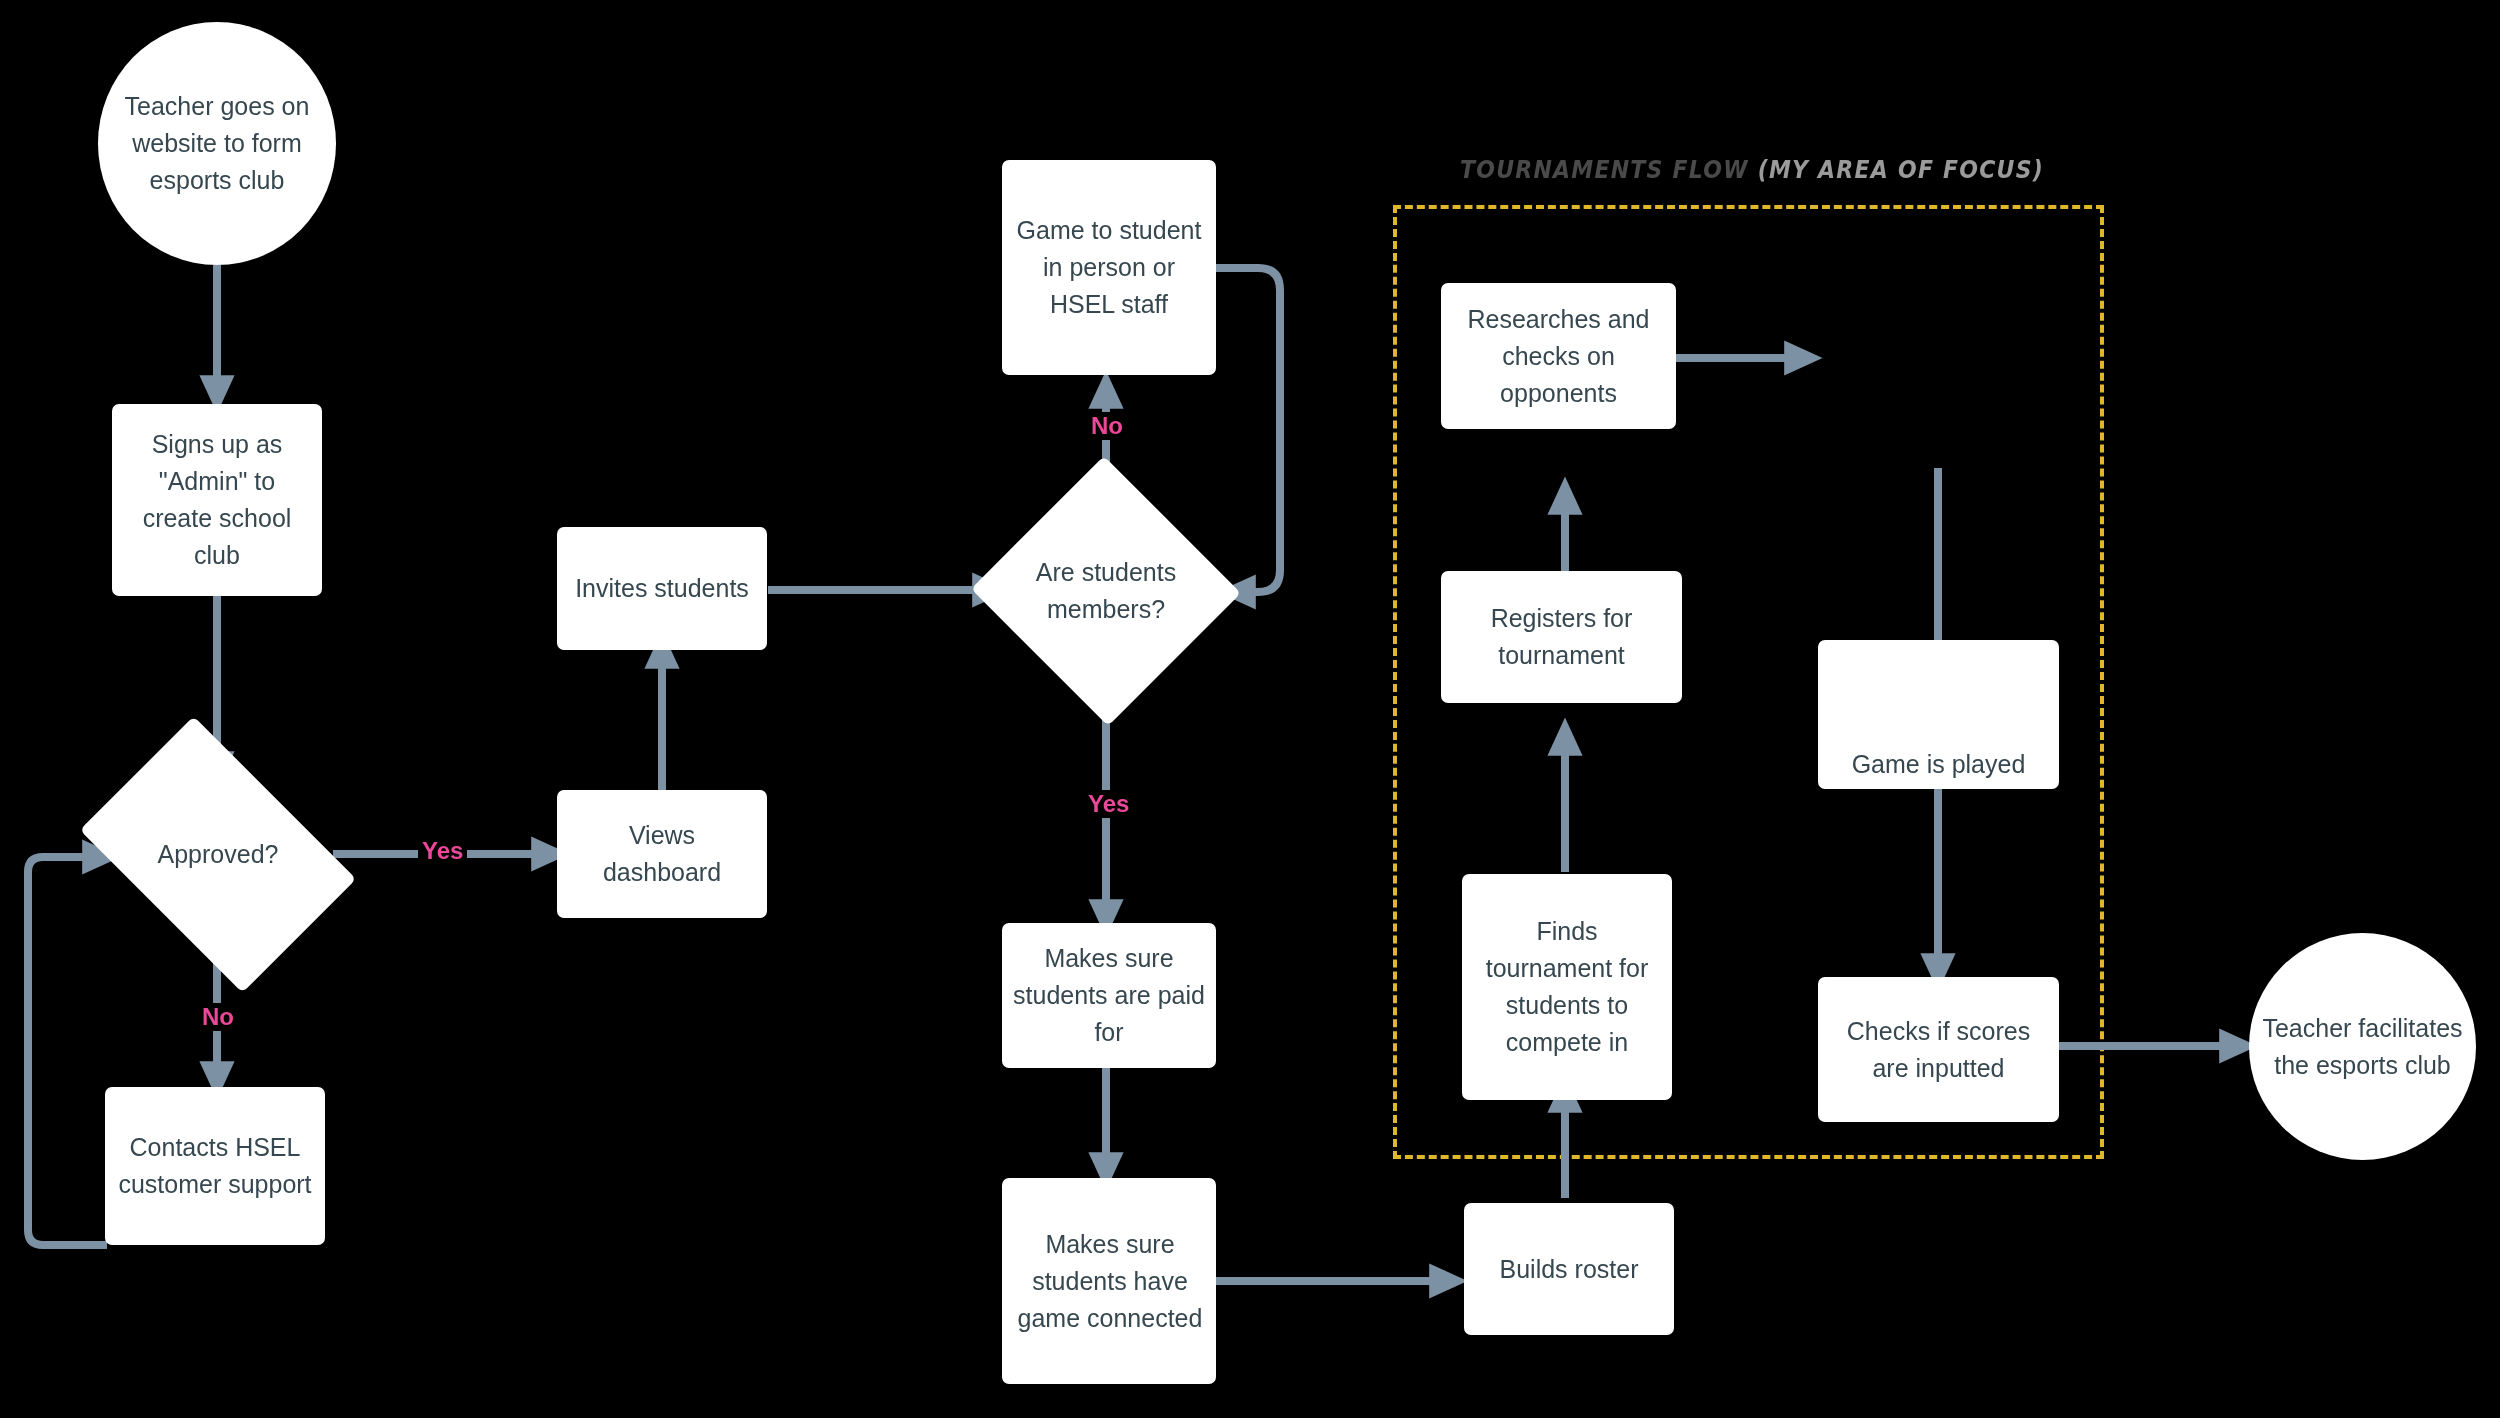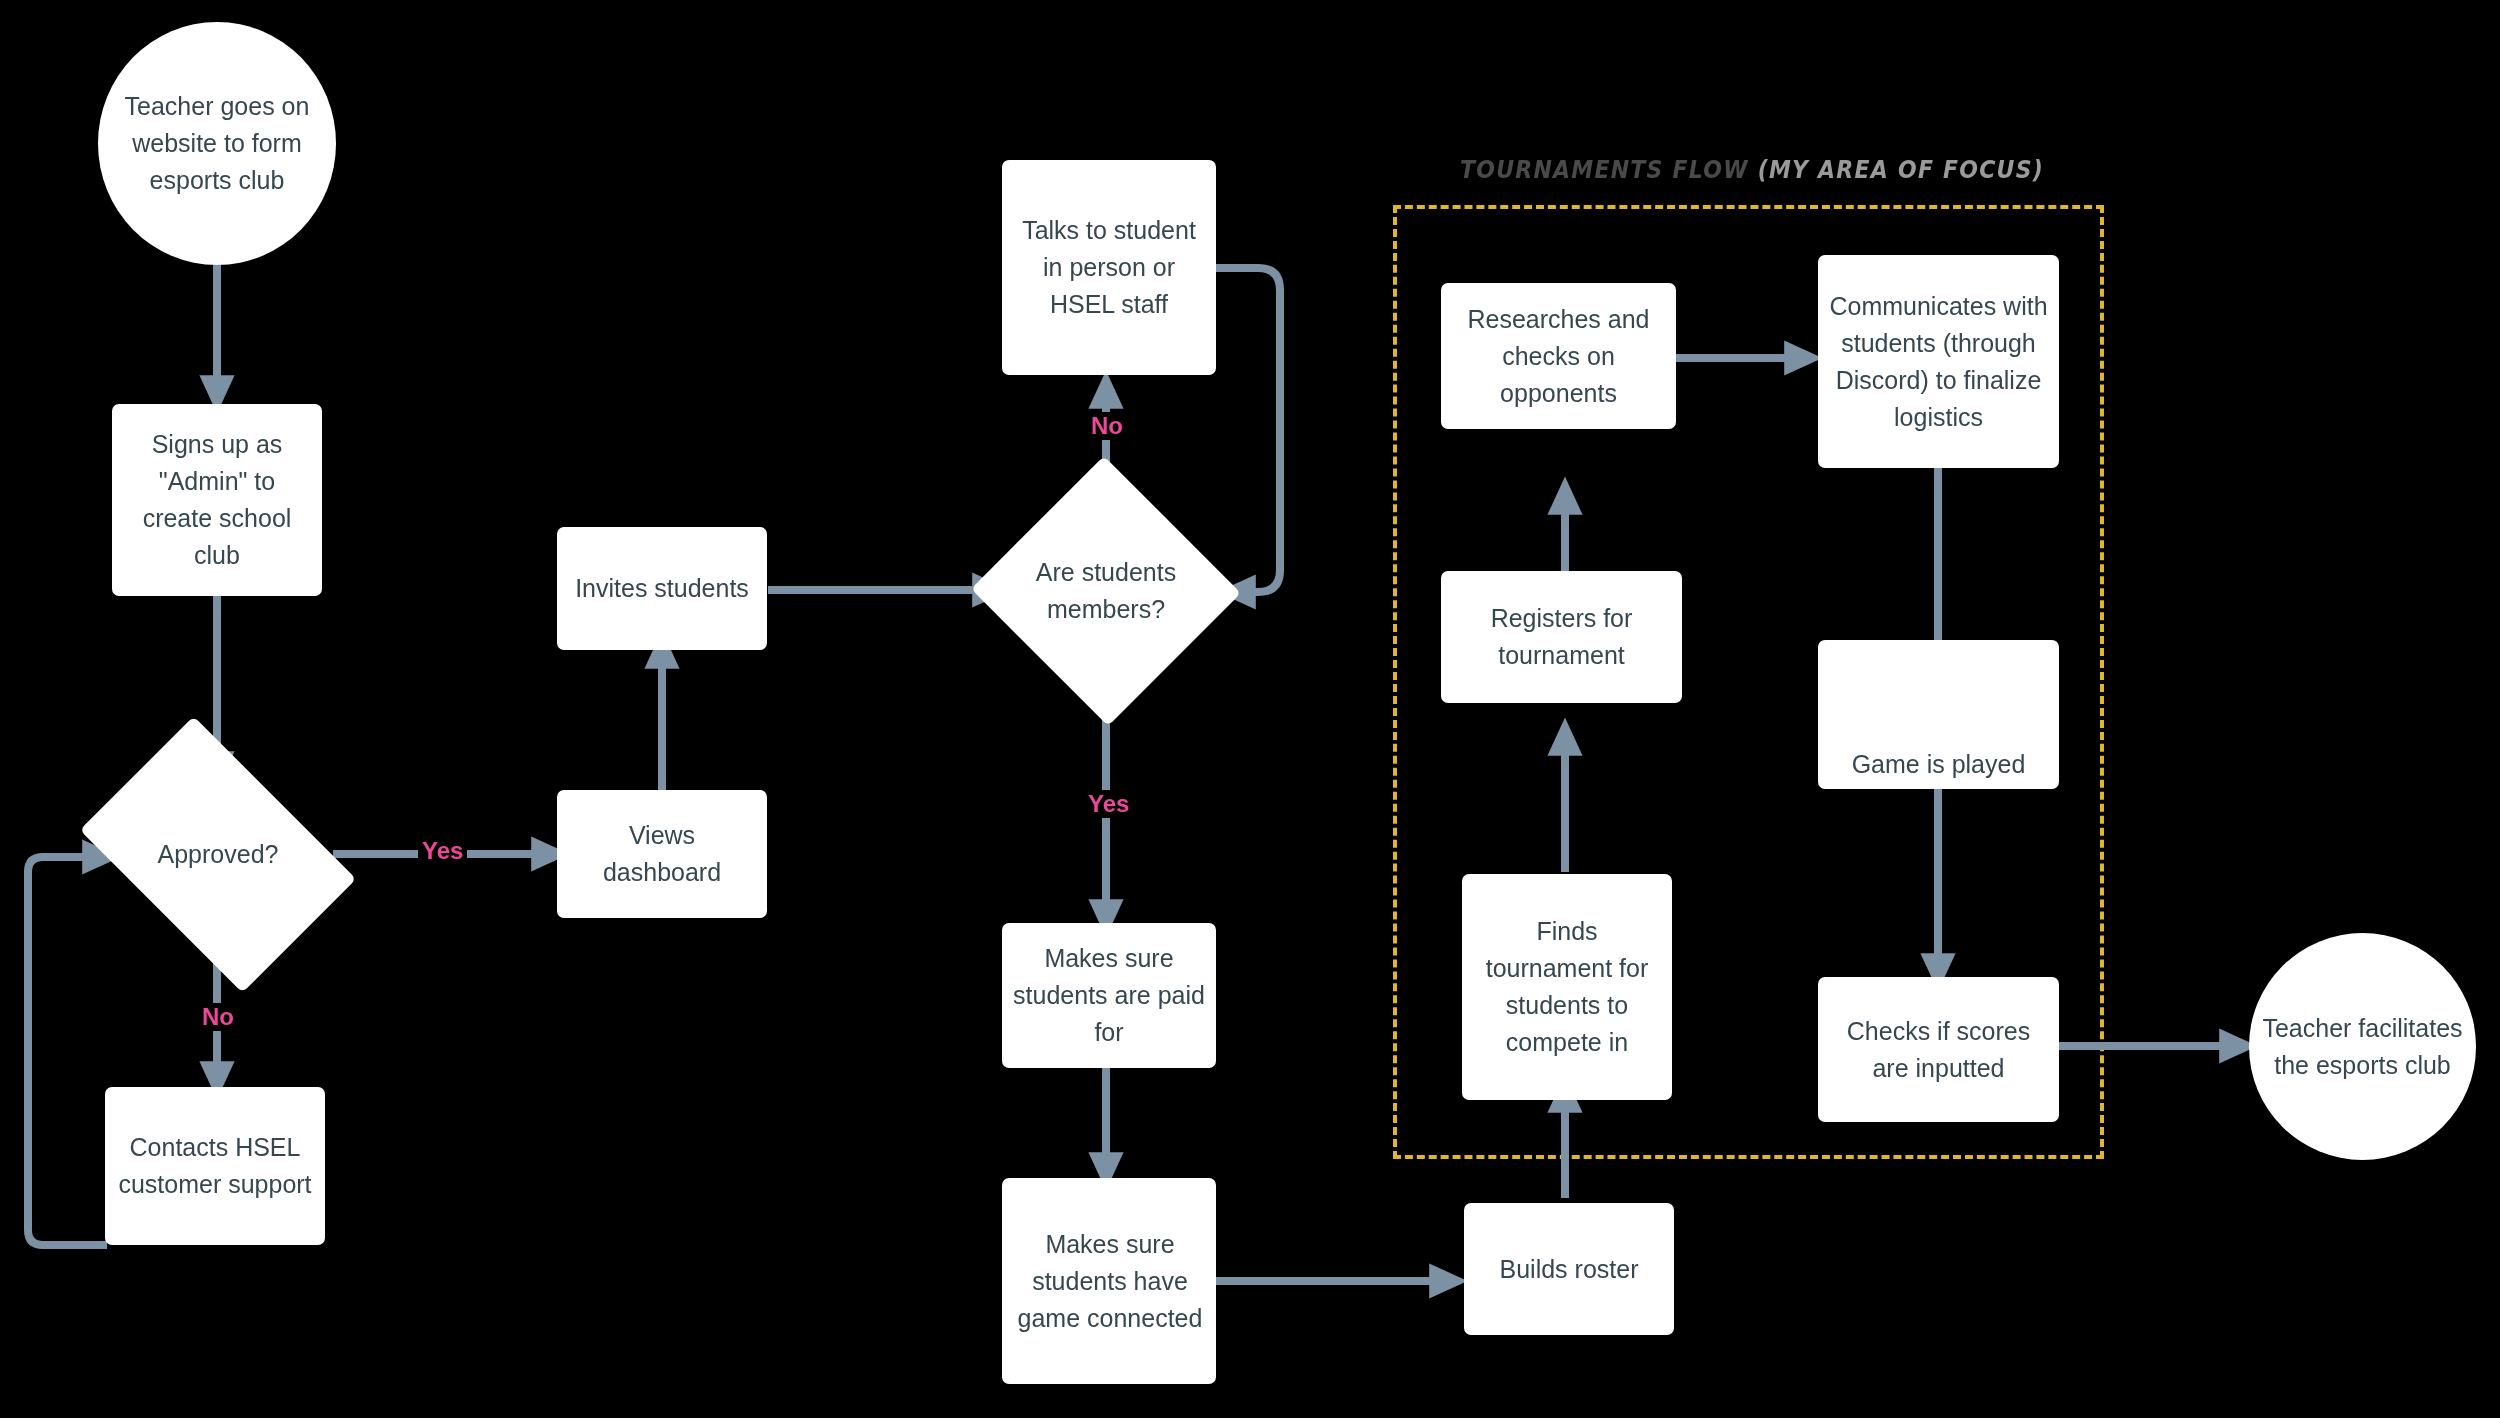--- a/index.html
+++ b/index.html
@@ -176,21 +176,21 @@
   <div class="node rect" style="left:557px; top:527px; width:210px; height:123px;">
     <span>Invites students</span>
   </div>
 
   <div class="node diamond" style="left:1009px; top:497px; width:194px; height:188px;">
     <div class="diamond-shape"></div>
     <span class="diamond-label">Are students members?</span>
   </div>
 
   <div class="node rect" style="left:1002px; top:160px; width:214px; height:215px;">
-    <span>Talks to student in person or HSEL staff</span>
+    <span>Game to student in person or HSEL staff</span>
   </div>
 
   <div class="node rect" style="left:1002px; top:923px; width:214px; height:145px;">
     <span>Makes sure students are paid for</span>
   </div>
 
   <div class="node rect" style="left:1002px; top:1178px; width:214px; height:206px;padding-left:12px;">
     <span>Makes sure students have game connected</span>
   </div>
 
@@ -203,23 +203,20 @@
   </div>
 
   <div class="node rect" style="left:1441px; top:571px; width:241px; height:132px;">
     <span>Registers for tournament</span>
   </div>
 
   <div class="node rect" style="left:1441px; top:283px; width:235px; height:146px;">
     <span>Researches and checks on opponents</span>
   </div>
 
-  <div class="node rect" style="left:1818px; top:255px; width:241px; height:213px;">
-    <span>Communicates with students (through Discord) to finalize logistics</span>
-  </div>
 
   <div class="node rect" style="left:1818px; top:640px; width:241px; height:149px;align-items:flex-end;">
     <span>Game is played</span>
   </div>
 
   <div class="node rect" style="left:1818px; top:977px; width:241px; height:145px;">
     <span>Checks if scores are inputted</span>
   </div>
 
   <div class="node circle" style="left:2249px; top:933px; width:227px; height:227px;">

